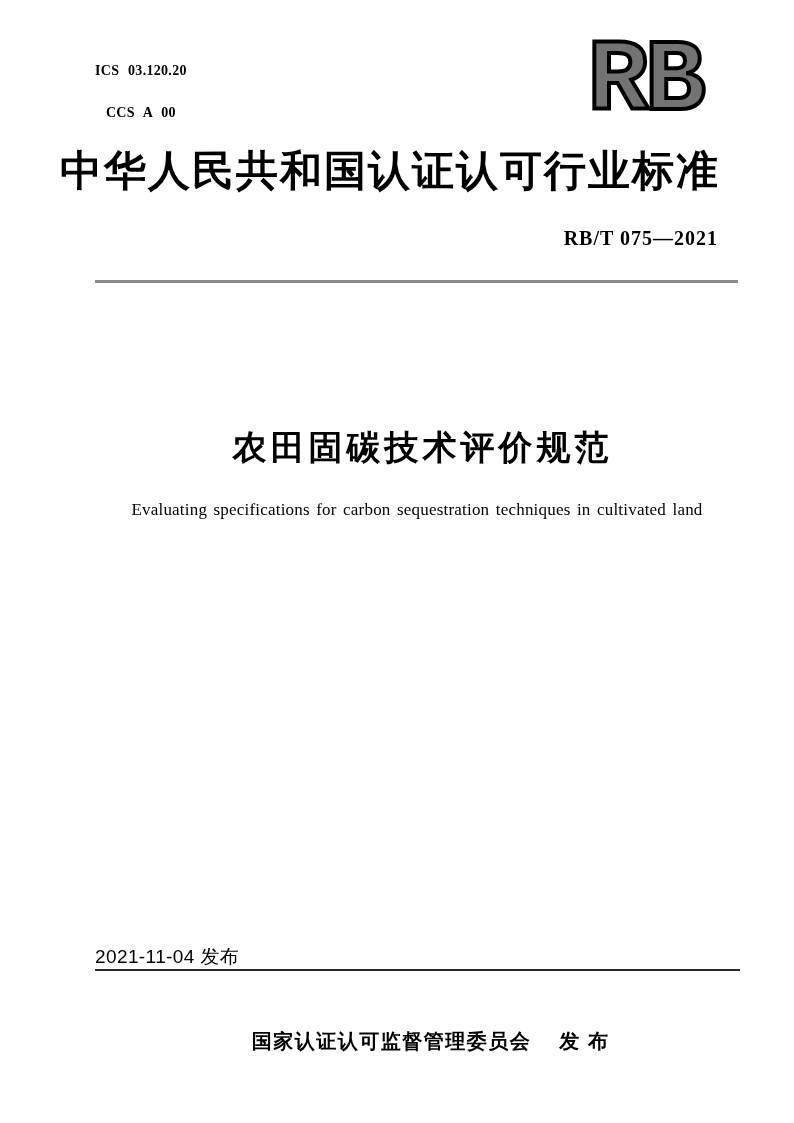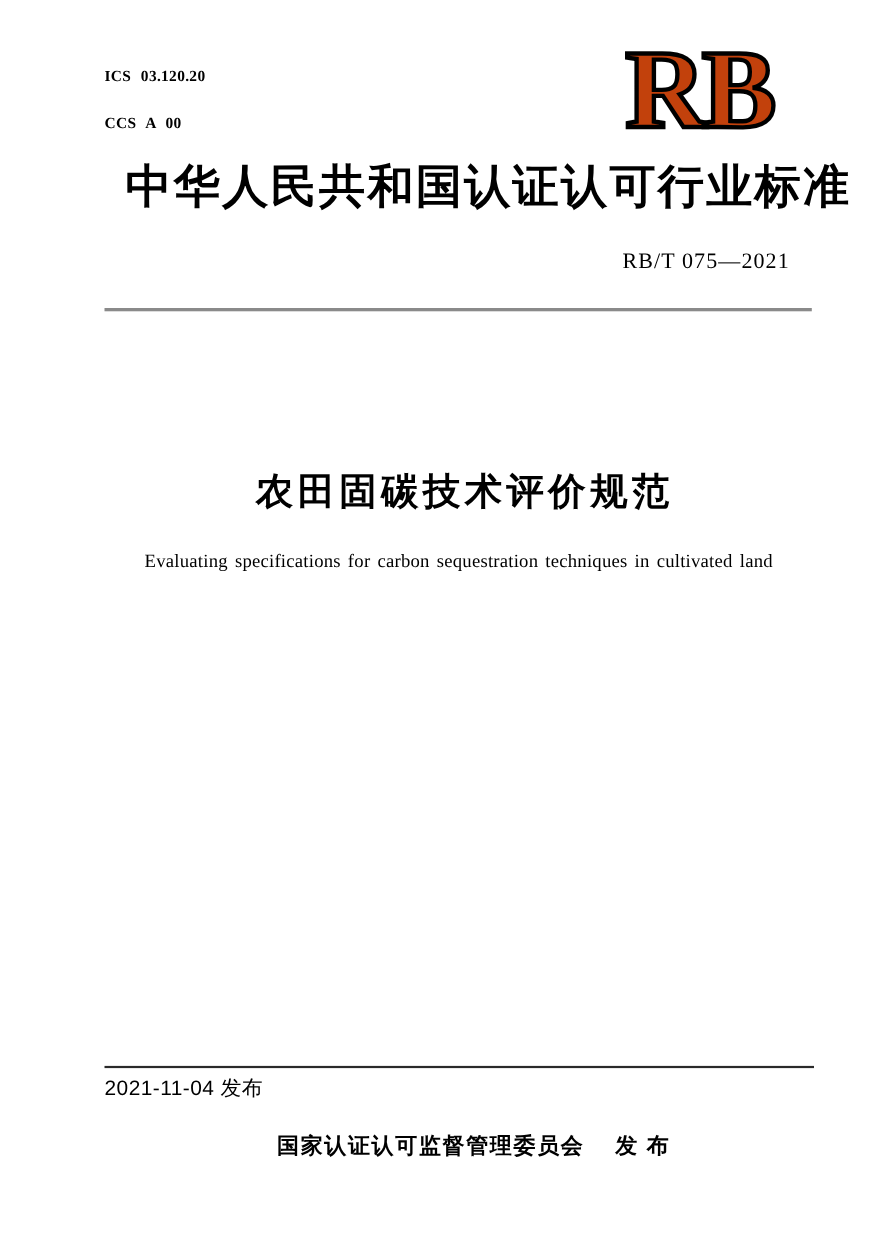--- a/index.html
+++ b/index.html
@@ -19,58 +19,59 @@
     position: absolute;
     left: 95px;
     top: 36px;
     font-family: "Liberation Serif", "DejaVu Serif", serif;
     font-weight: bold;
     font-size: 14px;
     line-height: 14px;
     letter-spacing: 0.3px;
     word-spacing: 5px;
     white-space: pre;
+    text-align: center;
   }
 
   
   .rb-logo {
     position: absolute;
     top: 38px;
     right: 92px;
-    font-family: Liberation Serif, serif;
+    font-family: Liberation Mono, monospace;
     font-weight: bold;
     font-size: 102px;
     line-height: 88px;
     letter-spacing: -4px;
     -webkit-text-stroke: 4px #000000;
-    color: #c2410c;
+    color: #737373;
   }
 
   
   .header-title {
     position: absolute;
     left: 60px;
     right: 20px;
     top: 148px;
-    text-align: right;
+    text-align: left;
     font-family: "Liberation Serif", "DejaVu Serif", serif;
     font-weight: bold;
     font-size: 42px;
     line-height: 46px;
     letter-spacing: 2px;
     white-space: nowrap;
   }
 
   
   .std-number {
     position: absolute;
     right: 76px;
     top: 227px;
     font-family: "Liberation Serif", "DejaVu Serif", serif;
-    font-weight: normal;
+    font-weight: bold;
     font-size: 20px;
     letter-spacing: 1px;
     white-space: pre;
   }
 
   .rule-top {
     position: absolute;
     left: 95px;
     right: 56px;
     top: 280px;
@@ -106,21 +107,21 @@
     letter-spacing: 0.2px;
     word-spacing: 2px;
     white-space: nowrap;
   }
 
   
   .dates-row {
     position: absolute;
     left: 95px;
     right: 54px;
-    top: 976px;
+    top: 944px;
     display: flex;
     justify-content: space-between;
     align-items: baseline;
     font-family: "Liberation Sans", "DejaVu Sans", sans-serif;
     font-size: 19px;
     letter-spacing: 0.4px;
     white-space: pre;
   }
 
   .rule-bottom {

